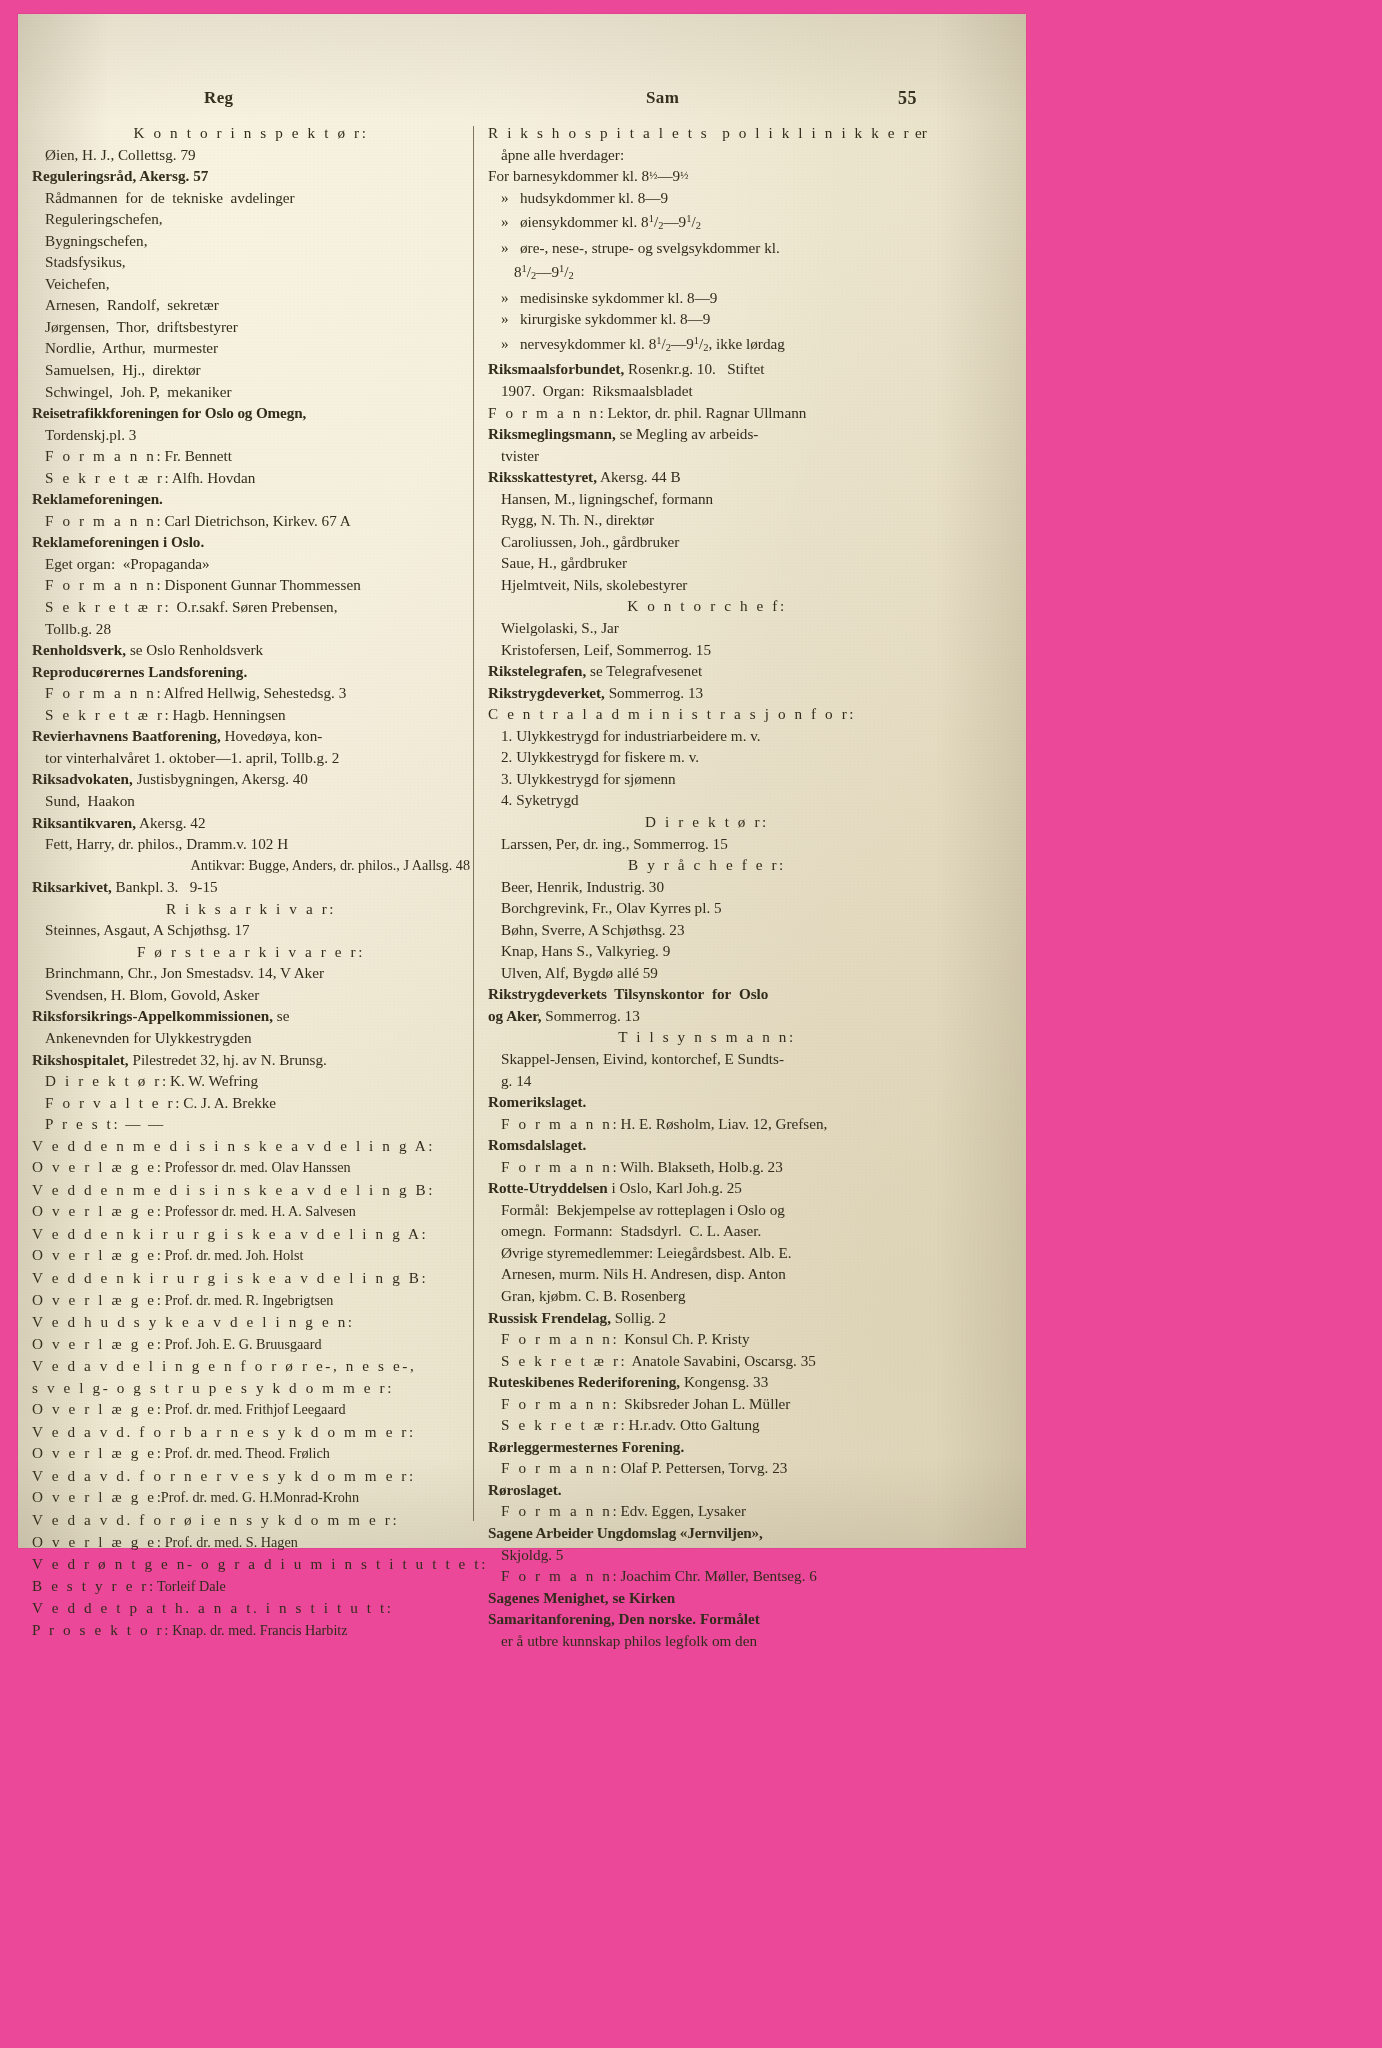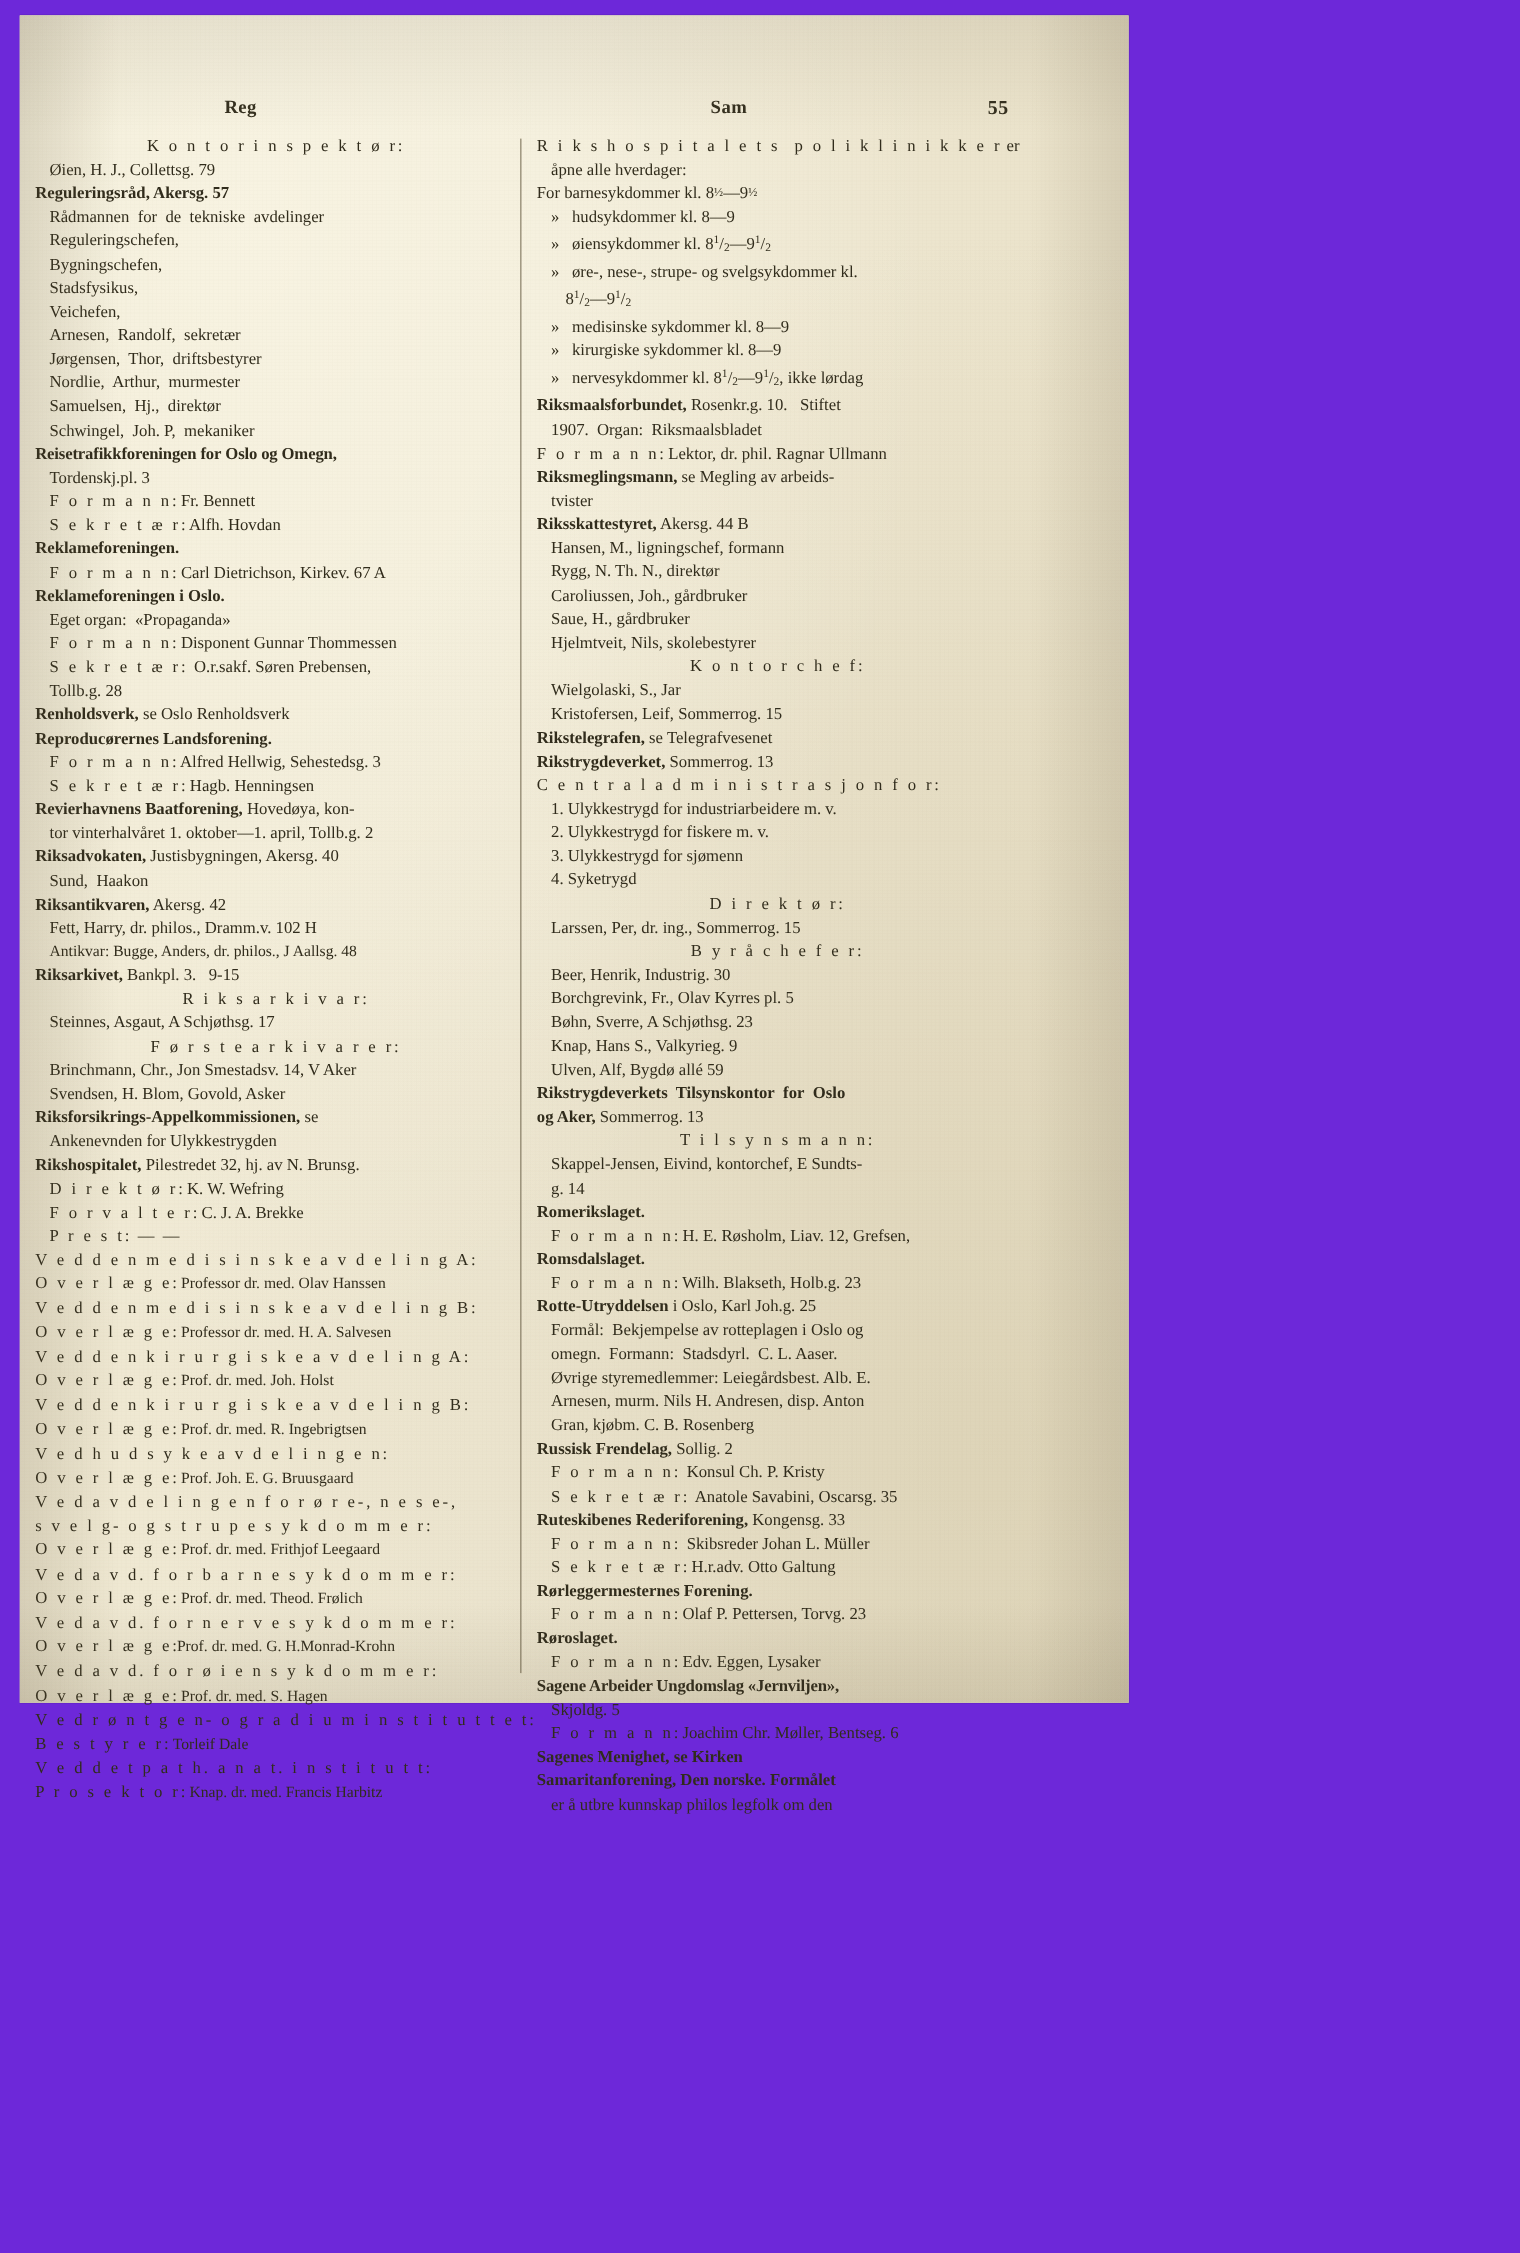--- a/index.html
+++ b/index.html
@@ -12,21 +12,21 @@
     height: 2048px;
     overflow: hidden;
     font-family: "Liberation Serif", serif;
   }
 
   
   #scan {
     position: relative;
     width: 1382px;
     height: 2048px;
-    background: #6d28d9;
+    background: #ec4899;
   }
   #page {
     position: absolute;
     left: 18px;
     top: 14px;
     width: 1008px;
     height: 1534px;
     background: #efe8d2;
     background-image:
       radial-gradient(ellipse at 20% 12%, rgba(255,252,238,0.55), rgba(0,0,0,0) 55%),
@@ -103,21 +103,21 @@
   .ln {
     white-space: nowrap;
     font-size: 15.2px;
   }
   
   .b     { font-weight: bold; }
   .sp    { letter-spacing: 2.6px; }        
   .ind1  { padding-left: 13px; }           
   .ind2  { padding-left: 26px; }
   .ctr   { text-align: center; }
-  .small { font-size: 14.2px; }
+  .small { font-size: 14.2px; text-align: right; }
   .tight { letter-spacing: -0.15px; }
   .frac  { font-size: 11px; vertical-align: 2px; }
   sub.fr { font-size: 10.5px; vertical-align: -2px; }
   sup.fr { font-size: 10.5px; vertical-align: 5px; }
 </style>
 </head>
 <body>
 
 <div id="scan">
   <div id="page">

